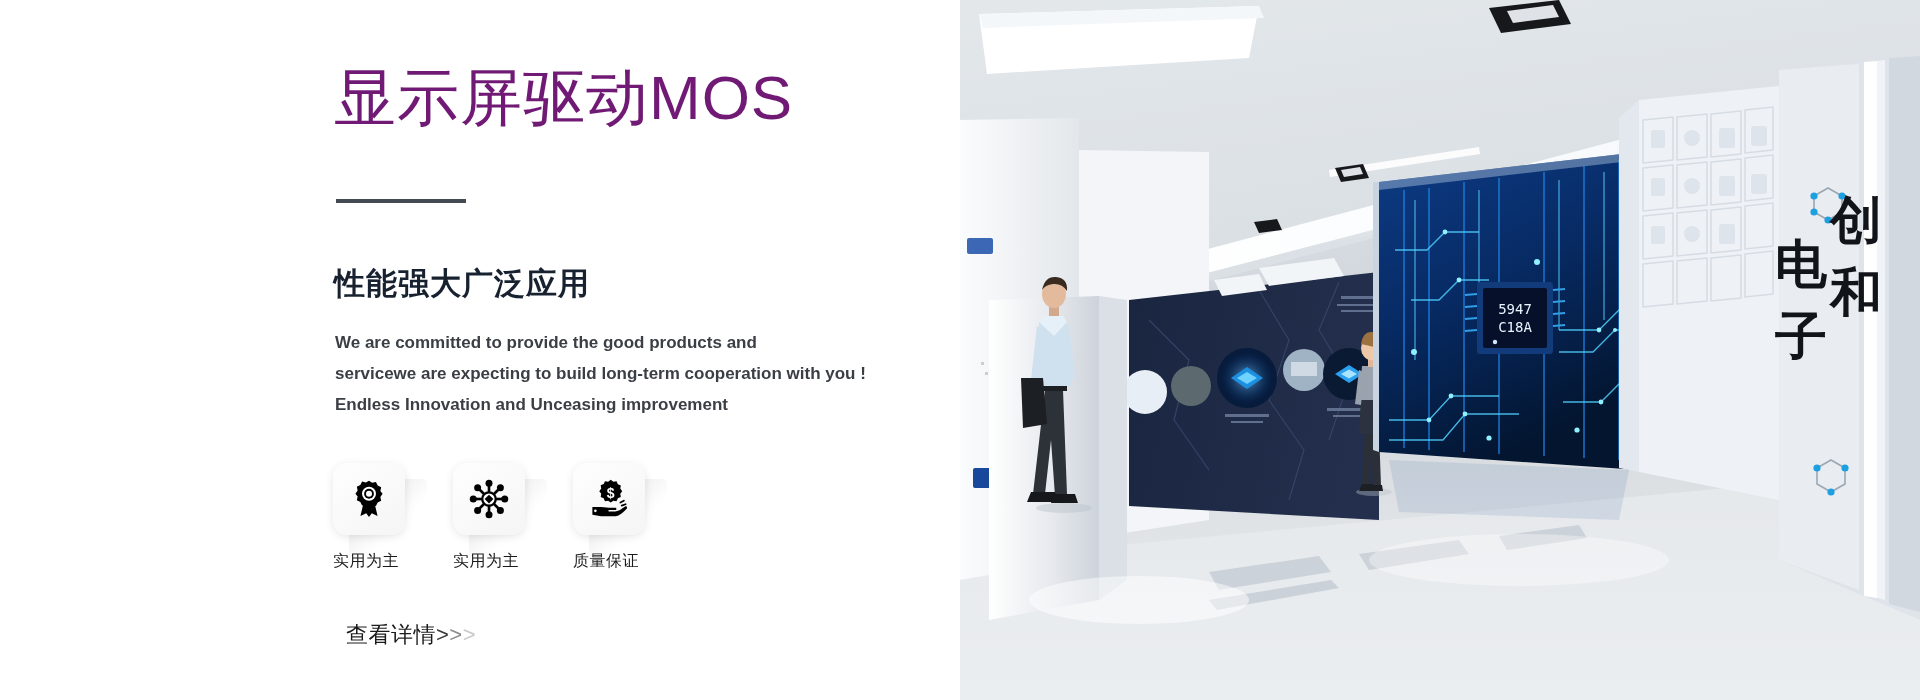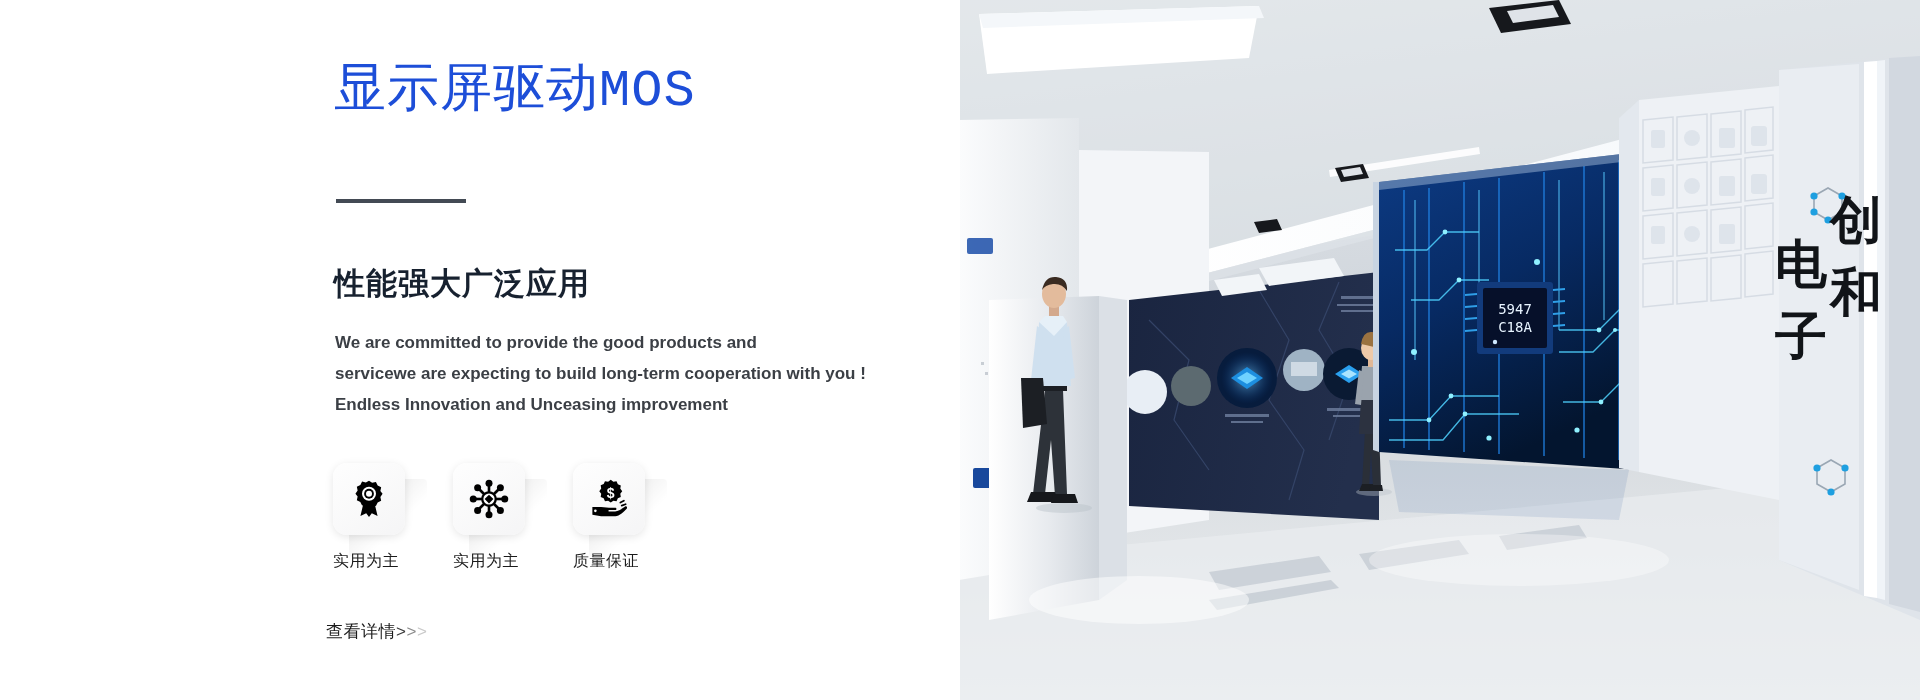--- a/index.html
+++ b/index.html
@@ -10,22 +10,22 @@
     font-family:"Liberation Sans","DejaVu Sans",sans-serif;
     overflow:hidden;
   }
   .banner { position:relative; width:1920px; height:700px; background:#fff; }
 
   
   .left-panel { position:absolute; left:0; top:0; width:960px; height:700px; background:#fff; z-index:5; }
 
   .title {
     position:absolute; left:334px; top:62px;
-    font-size:52px; font-weight:400; letter-spacing:1px;
-    color:#1d4ed8; line-height:1.15; white-space:nowrap;font-family:Liberation Mono, monospace;
+    font-size:62px; font-weight:400; letter-spacing:1px;
+    color:#701a75; line-height:1.15; white-space:nowrap;
   }
   .rule {
     position:absolute; left:336px; top:199px;
     width:130px; height:4px; background:#434a54;
   }
   .subtitle {
     position:absolute; left:334px; top:263px;
     font-size:31px; font-weight:bold; letter-spacing:1px;
     color:#17212f; white-space:nowrap;
   }
@@ -50,22 +50,22 @@
     background:linear-gradient(135deg,rgba(0,0,0,0.13),rgba(0,0,0,0) 62%);
     z-index:-1; border-radius:4px;
   }
   .feat-tile svg { width:42px; height:42px; display:block; }
   .feat-label {
     margin-top:16px; font-size:16px; color:#1b1b1b; white-space:nowrap; letter-spacing:0.5px;
   }
 
   
   .cta {
-    position:absolute; left:326px; top:620px;
-    font-size:17px; color:#1b1b1b; letter-spacing:0.5px;
+    position:absolute; left:346px; top:620px;
+    font-size:22px; color:#1b1b1b; letter-spacing:0.5px;
     text-decoration:none; white-space:nowrap; cursor:pointer;
   }
   .cta .ch1 { color:#3a3a3a; }
   .cta .ch2 { color:#8c8c8c; }
   .cta .ch3 { color:#c9c9c9; }
 
   
   .photo {
     position:absolute; left:959px; top:0; width:961px; height:700px;
     overflow:hidden; background:#d9dde2;

